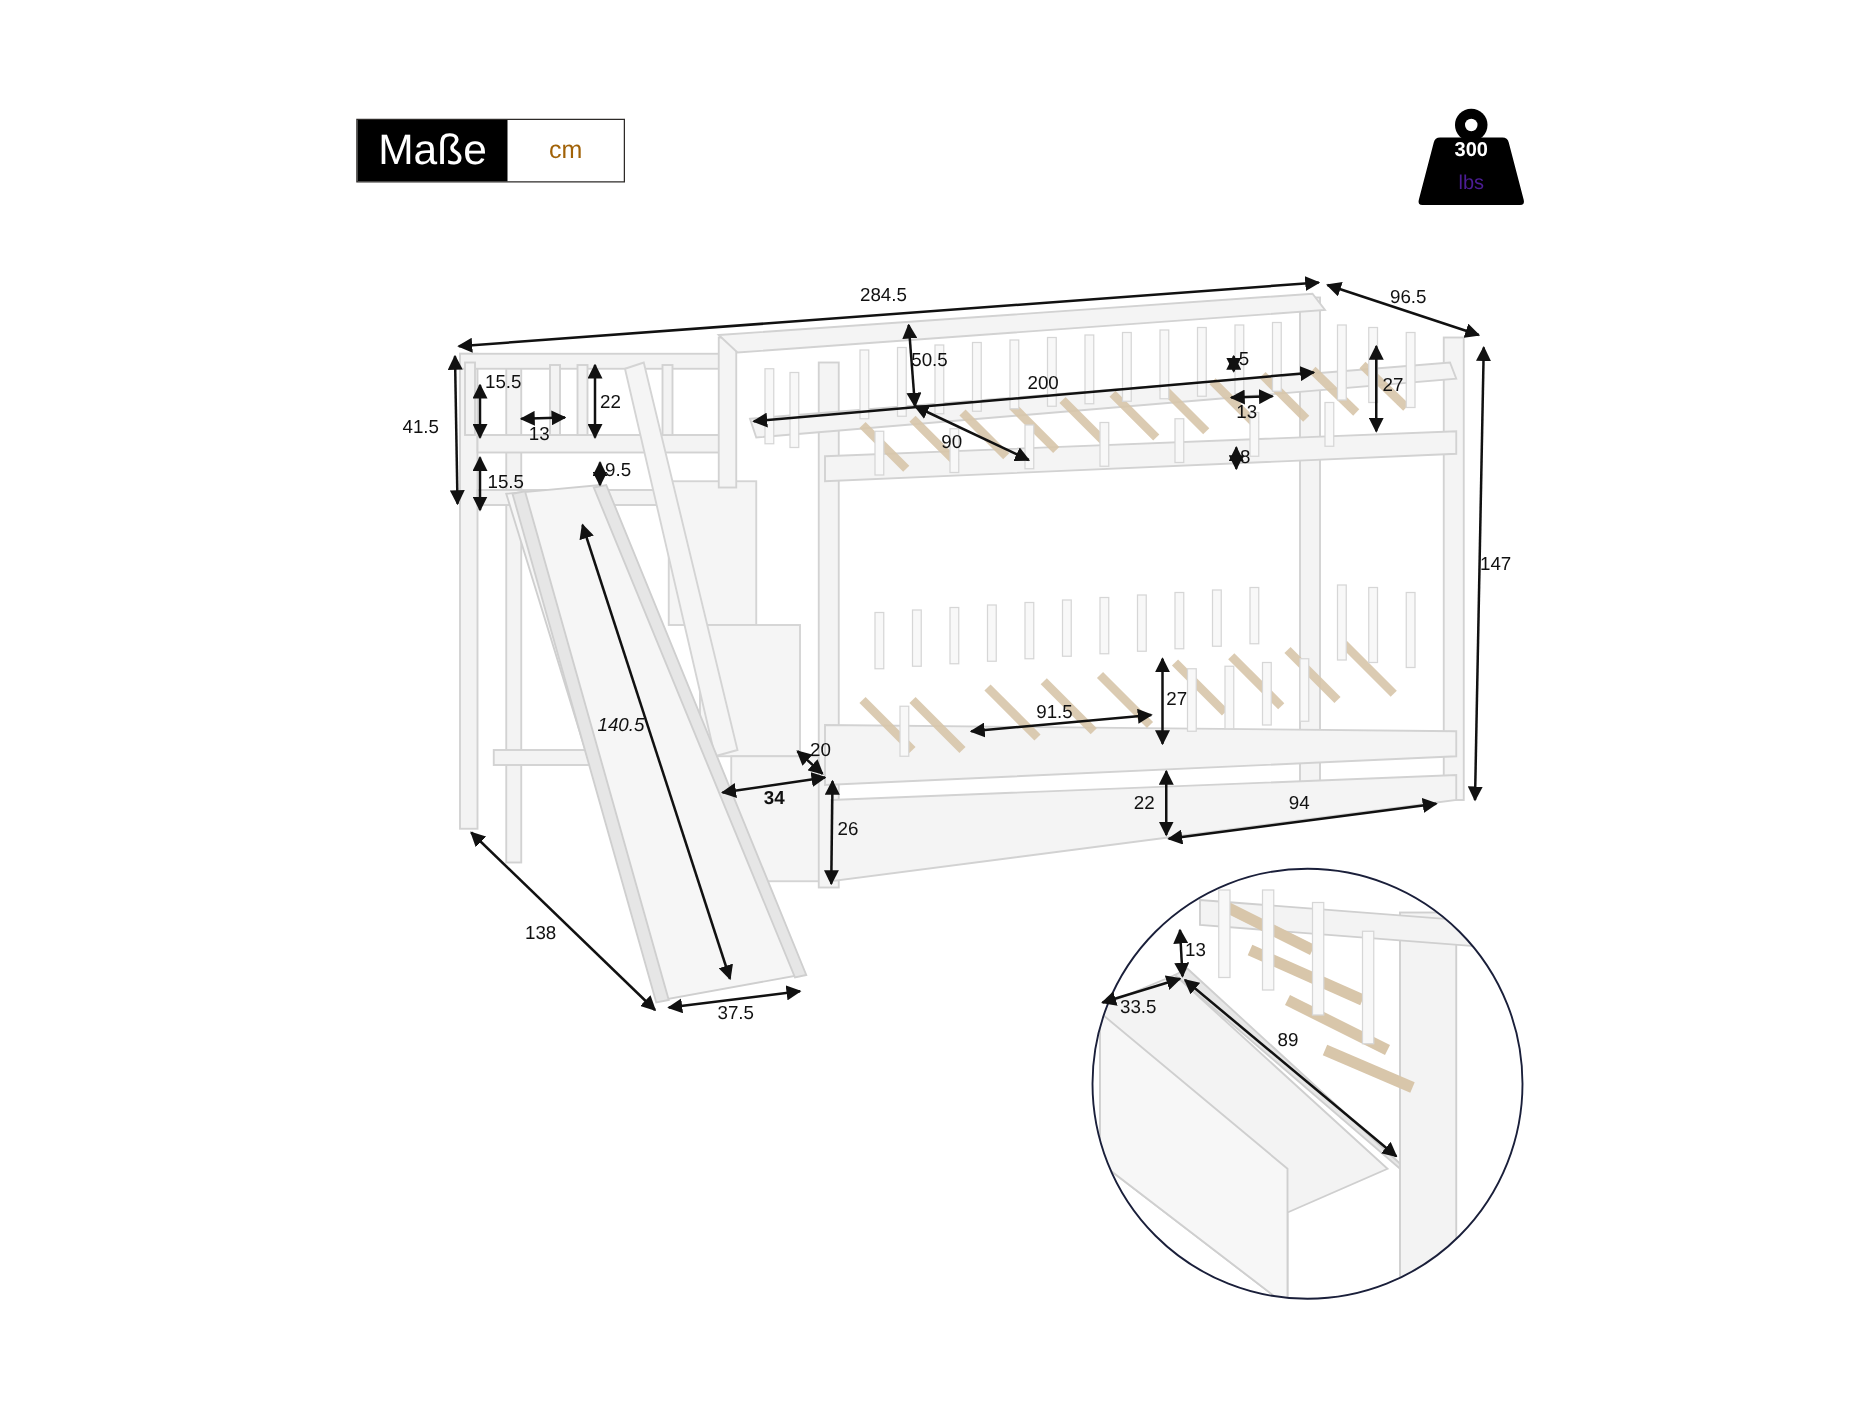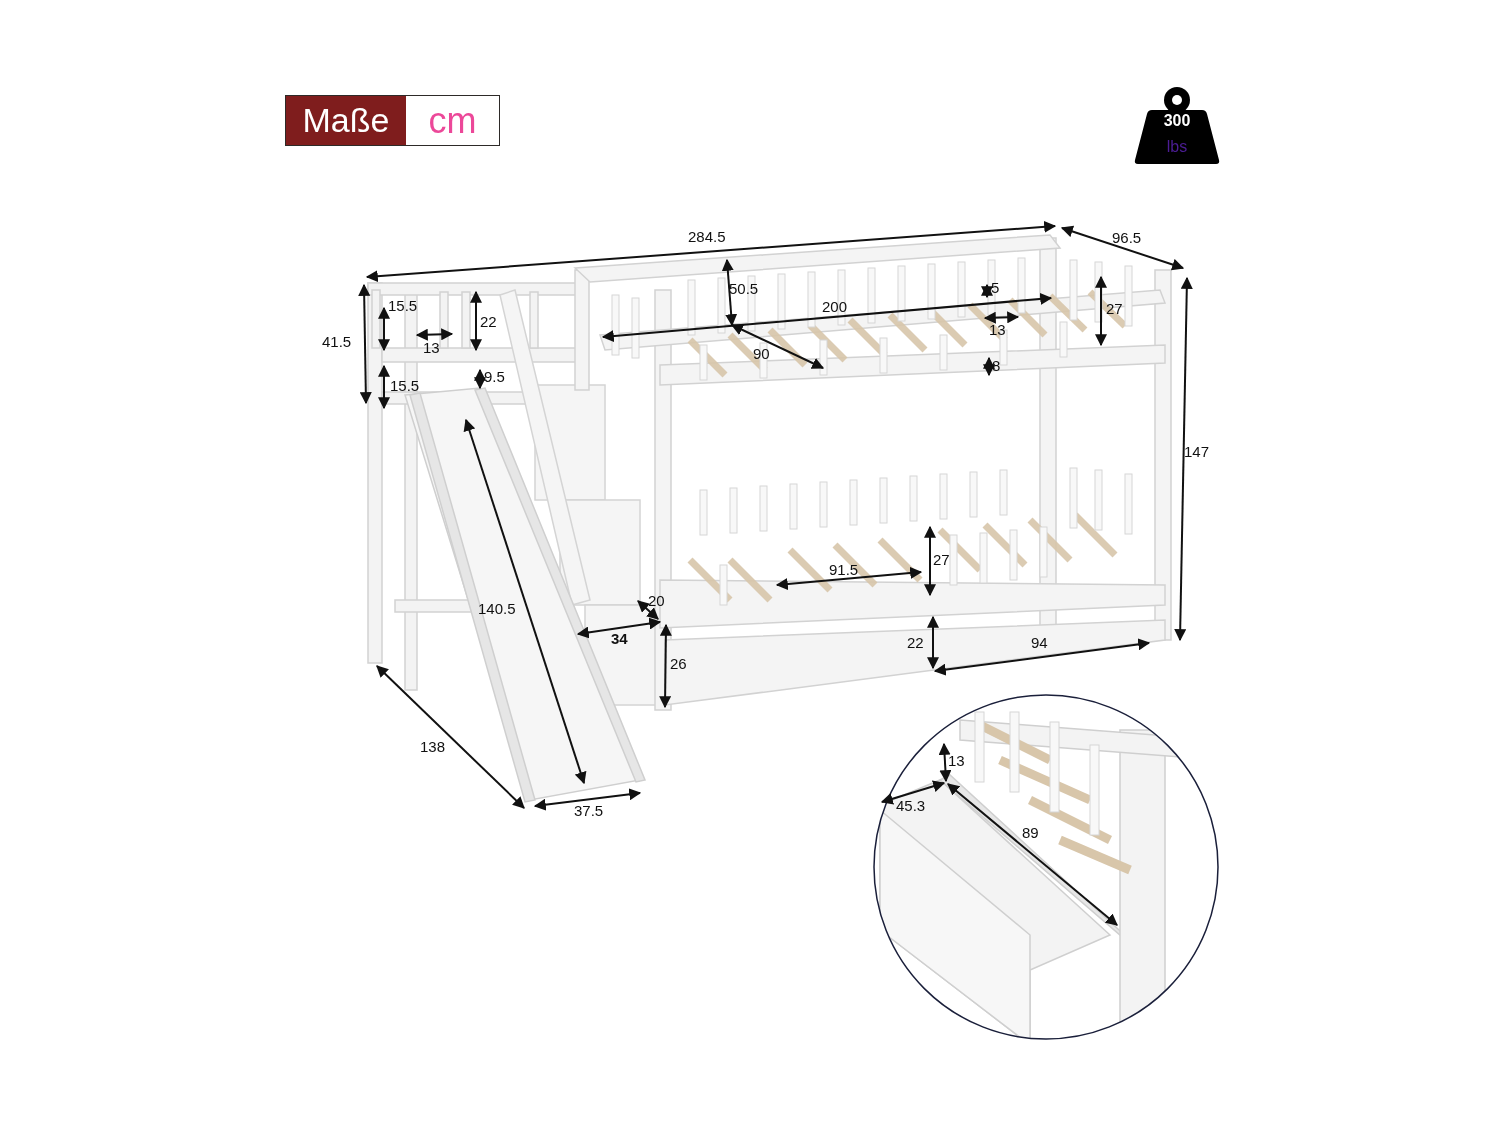--- a/index.html
+++ b/index.html
@@ -1,19 +1,19 @@
 <!DOCTYPE html>
 <html><head>
 <meta charset="utf-8">
 <style>
   html,body{margin:0;padding:0;background:#ffffff;}
   body{width:1500px;height:1125px;position:relative;overflow:hidden;font-family:"Liberation Sans",sans-serif;}
   .unit-badge{position:absolute;left:285px;top:95px;width:215px;height:51px;border:1px solid #2d2a28;display:flex;box-sizing:border-box;}
-  .unit-badge .label{background:#7f1d1d;color:#fff;width:120px;display:flex;align-items:center;justify-content:center;font-size:34px;}
-  .unit-badge .unit{flex:1;display:flex;align-items:center;justify-content:center;font-size:36px;color:#ec4899;}
+  .unit-badge .label{background:#000000;color:#fff;width:120px;display:flex;align-items:center;justify-content:center;font-size:34px;}
+  .unit-badge .unit{flex:1;display:flex;align-items:center;justify-content:center;font-size:20px;color:#a16207;}
   .weight{position:absolute;left:1134px;top:86px;width:86px;height:80px;}
   .weight .val{position:absolute;left:0;width:86px;top:26px;text-align:center;color:#fff;font-weight:bold;font-size:16px;}
   .weight .unitw{position:absolute;left:0;width:86px;top:52px;text-align:center;color:#4c1d95;font-size:16px;}
   svg.drawing{position:absolute;left:0;top:0;}
   .dim{position:absolute;font-size:15px;color:#111;white-space:nowrap;}
 </style>
 </head>
 <body>
 
 <div class="unit-badge">
@@ -231,19 +231,19 @@
 <div class="dim" style="left:1106px;top:300px;">27</div>
 <div class="dim" style="left:989px;top:321px;">13</div>
 <div class="dim" style="left:992px;top:357px;">8</div>
 <div class="dim" style="left:829px;top:561px;">91.5</div>
 <div class="dim" style="left:933px;top:551px;">27</div>
 <div class="dim" style="left:648px;top:592px;">20</div>
 <div class="dim" style="left:611px;top:630px;font-weight:bold;">34</div>
 <div class="dim" style="left:670px;top:655px;">26</div>
 <div class="dim" style="left:907px;top:634px;">22</div>
 <div class="dim" style="left:1031px;top:634px;text-align:center;">94</div>
-<div class="dim" style="left:478px;top:600px;">140.5</div>
+<div class="dim" style="left:478px;top:572px;font-style:italic;">140.5</div>
 <div class="dim" style="left:420px;top:738px;">138</div>
 <div class="dim" style="left:574px;top:802px;">37.5</div>
 
 <div class="dim" style="left:948px;top:752px;">13</div>
-<div class="dim" style="left:896px;top:797px;">45.3</div>
+<div class="dim" style="left:896px;top:797px;">33.5</div>
 <div class="dim" style="left:1022px;top:824px;">89</div>
 
 </body></html>

